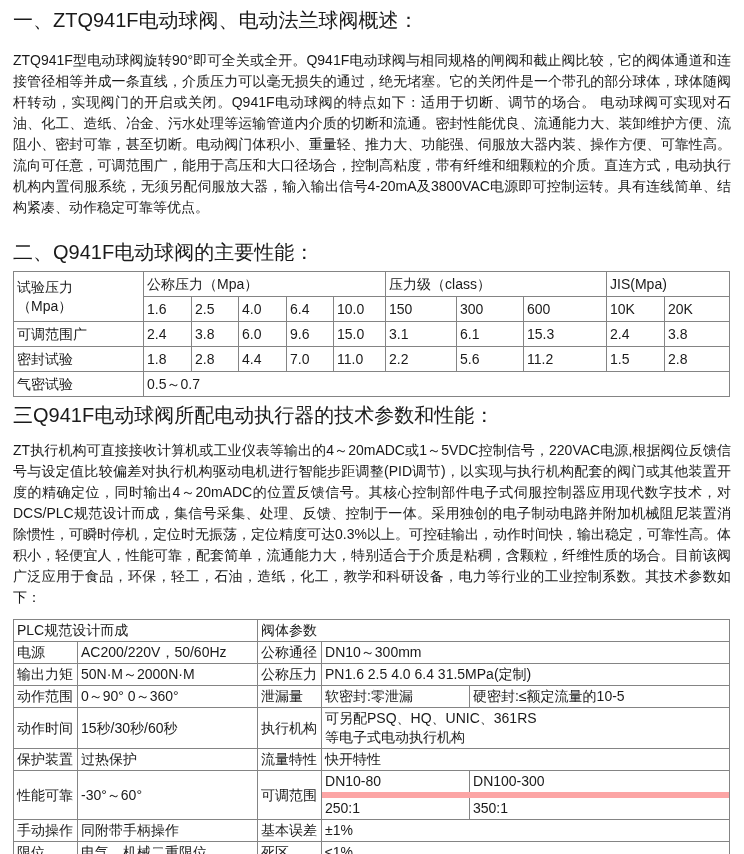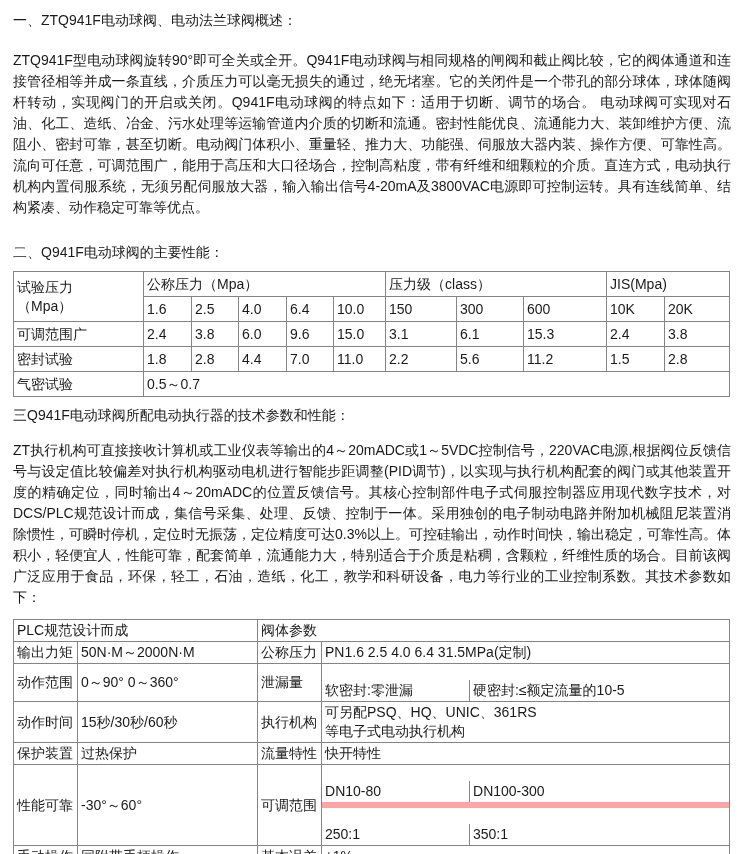--- a/index.html
+++ b/index.html
@@ -3,21 +3,21 @@
 <meta charset="utf-8">
 <style>
   html,body{margin:0;padding:0;background:#ffffff;}
   body{
     width:744px;
     font-family:"Liberation Sans","DejaVu Sans",sans-serif;
     color:#1a1a1a;
     font-size:14px;
   }
   .page{padding:10px 13px 6px 13px;}
-  .sec-title{font-size:14px;line-height:20px;margin:0;}
+  .sec-title{font-size:20px;line-height:20px;margin:0;}
   .para{
     margin:0;
     text-align:justify;
     line-height:21px;
     font-size:14px;
   }
   .gap-a{height:20px;}
   .gap-b{height:24px;}
   .gap-c{height:9px;}
   .gap-d{height:8px;}
@@ -32,21 +32,21 @@
     vertical-align:middle;
     overflow:hidden;
   }
   .t1{width:716px;}
   .t1 td{height:22px;white-space:nowrap;}
   .t1 .corner{white-space:normal;}
   .t2{width:716px;}
   .t2 td{white-space:nowrap;}
   .pad0{padding:0;}
   .split{display:flex;width:100%;}
-  .split > div{padding:1px 3px;line-height:19px;margin-top:16px;}
+  .split > div{padding:1px 3px;line-height:19px;}
   .split .a{width:141px;border-right:1px solid #848484;flex:none;}
   .split .b{flex:1;}
   .srow{border-bottom:6px solid #fca5a5;}
   .twoline div{line-height:19px;}
 </style>
 </head>
 <body>
 
 <div class="page">
 
@@ -139,20 +139,26 @@
         <col style="width:180px">
         <col style="width:64px">
         <col style="width:408px">
     </colgroup>
     <tbody>
         <tr>
       <td colspan="2">PLC规范设计而成</td>
       <td colspan="2">阀体参数</td>
     </tr>
     <tr>
+      <td>电源</td>
+      <td>AC200/220V，50/60Hz</td>
+      <td>公称通径</td>
+      <td>DN10～300mm</td>
+    </tr>
+    <tr>
       <td>输出力矩</td>
       <td>50N·M～2000N·M</td>
       <td>公称压力</td>
       <td>PN1.6 2.5 4.0 6.4 31.5MPa(定制)</td>
     </tr>
     <tr>
       <td>动作范围</td>
       <td>0～90° 0～360°</td>
       <td>泄漏量</td>
       <td class="pad0">

